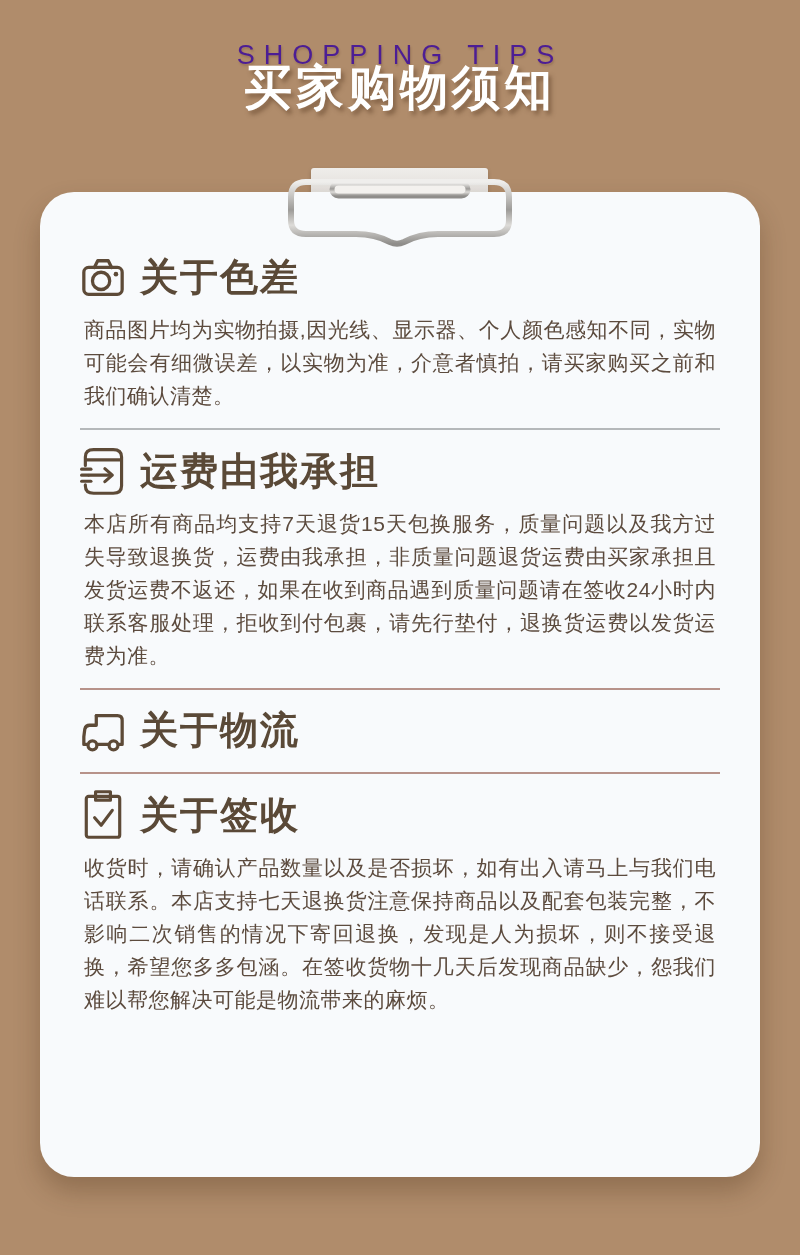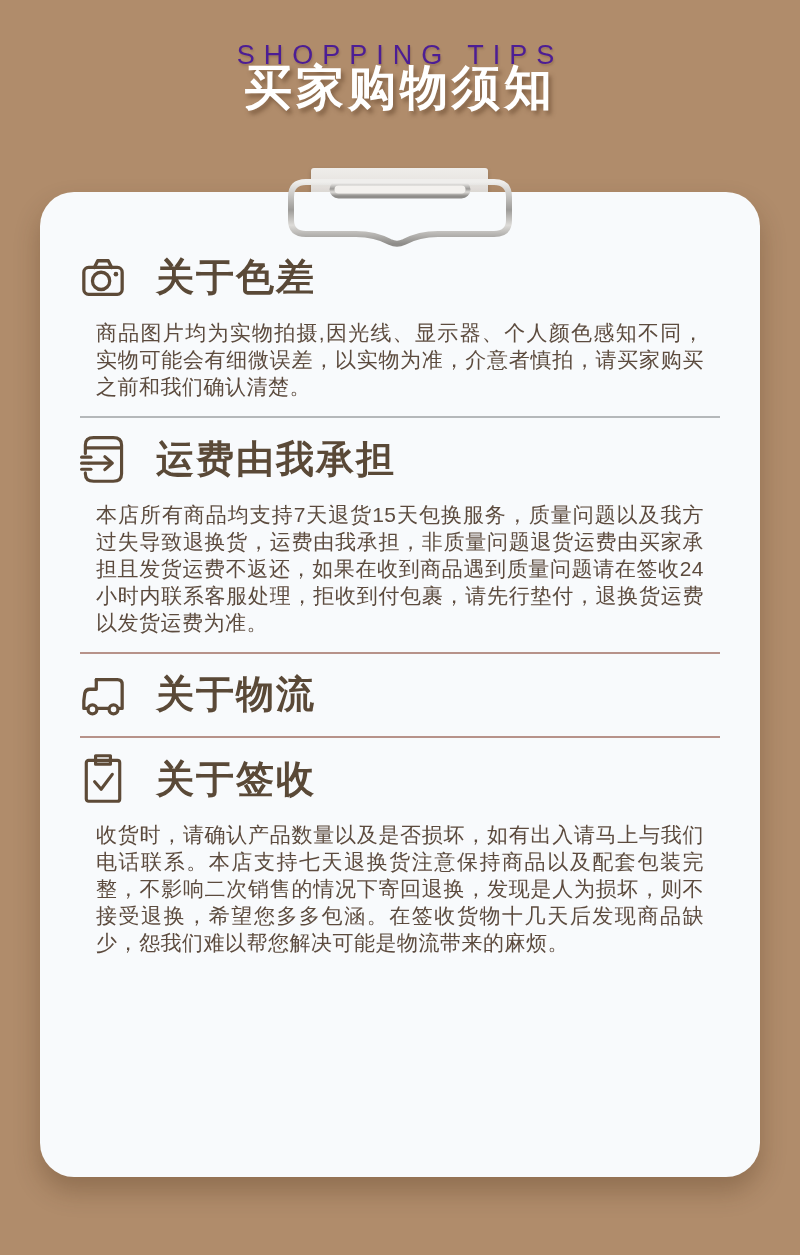--- a/index.html
+++ b/index.html
@@ -31,25 +31,25 @@
     background:#f8fafc;border-radius:34px;
     box-shadow:0 14px 26px rgba(60,35,15,.28);
     padding:0 40px;box-sizing:border-box;
   }
   .clip{
     position:absolute;left:284px;top:174px;width:232px;height:82px;z-index:3;
   }
   
   .section{padding-top:15px;}
   .section.first{padding-top:60px;}
-  .sec-header{display:flex;align-items:center;gap:30px;margin-bottom:10px;text-align:right;}
+  .sec-header{display:flex;align-items:center;gap:14px;margin-bottom:10px;text-align:right;}
   .sec-icon{flex:0 0 auto;display:block;}
   .sec-title{font-size:38px;font-weight:700;color:#5a4937;letter-spacing:2px;}
   .sec-body{
-    margin:16px;font-size:21px;line-height:27px;color:#5c4b3e;
+    margin:4px;font-size:21px;line-height:33px;color:#5c4b3e;
     text-align:justify;letter-spacing:.5px;
   }
   .divider{height:2px;border:none;margin:16px 0 0;}
   .divider.gray{background:#b5b8ba;}
   .divider.brown{background:#b7928a;}
 </style>
 </head>
 <body>
 
 <div class="eyebrow">SHOPPING TIPS</div>

